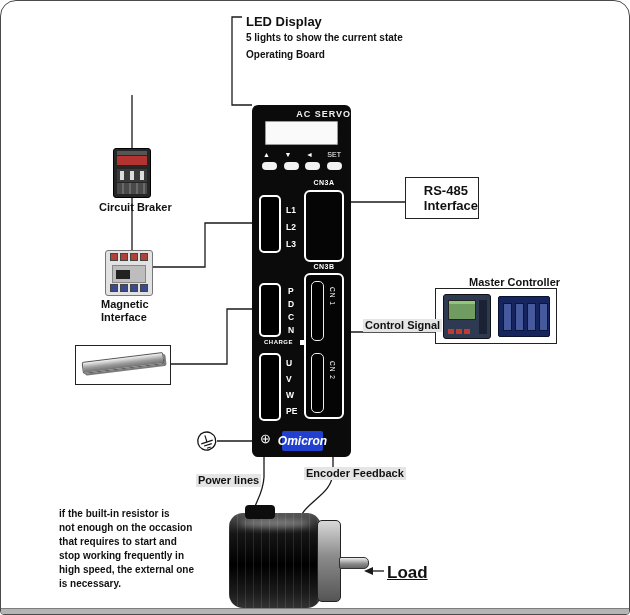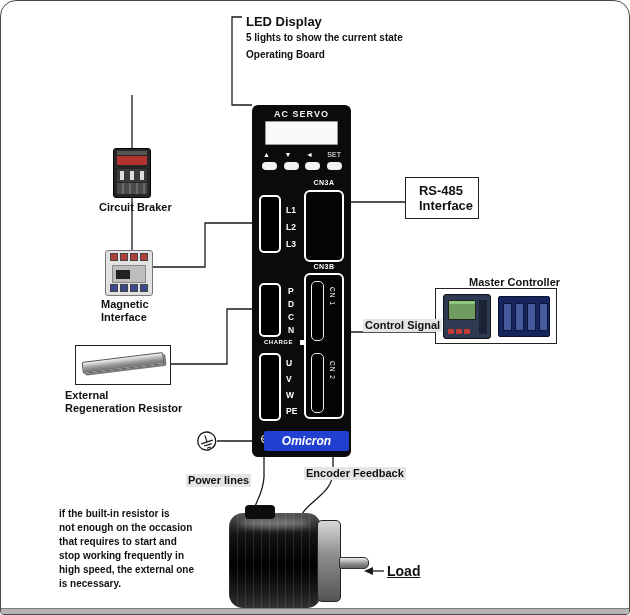--- a/index.html
+++ b/index.html
@@ -7,21 +7,21 @@
   .stage { position:relative; width:630px; height:615px; background:#fff; color:#111;
            border:1px solid #4a4a4a; border-radius:16px 16px 4px 4px; overflow:hidden; }
   .wires { position:absolute; left:0; top:0; }
   .ann { position:absolute; font-weight:bold; font-size:10px; white-space:nowrap; }
   .ann.title { font-size:13px; }
   .lbl { position:absolute; font-weight:bold; font-size:11px; line-height:1.2; }
   .pre { white-space:pre-line; }
   .whitebg { background:#e5e5e5; padding:0 2px; }
   .box { position:absolute; border:1.2px solid #222; background:#fff; display:flex;
          align-items:center; justify-content:center; font-size:13px; font-weight:bold; }
-  .box.leftal { justify-content:center; padding-left:8px; }
+  .box.leftal { justify-content:flex-end; padding-left:8px; }
 
   
   .breaker { position:absolute; width:38px; height:50px; background:#262626; border:1px solid #000; border-radius:3px; }
   .brk-top { position:absolute; left:3px; top:2px; right:3px; height:4px; background:#555; }
   .brk-red { position:absolute; left:3px; top:7px; right:3px; height:9px; background:#b23330; }
   .brk-toggles { position:absolute; left:3px; top:20px; right:3px; height:13px; display:flex;
                  justify-content:space-around; align-items:center; background:#3a3a3a; }
   .brk-toggles i { width:4px; height:9px; background:#ddd; }
   .brk-base { position:absolute; bottom:3px; left:3px; right:3px; height:11px; background:#4a4a4a;
               background-image:repeating-linear-gradient(90deg,#4a4a4a 0 5px,#6a6a6a 5px 7px); }
@@ -35,21 +35,21 @@
   .ct-mid { position:absolute; left:6px; top:14px; right:6px; height:18px; background:#bdbdbd; border:1px solid #888; }
   .ct-mid::after { content:""; position:absolute; left:3px; top:4px; width:14px; height:9px; background:#222; }
 
   
   .resistor-bar { position:absolute; left:6px; top:11px; width:82px; height:12px; border:1px solid #555;
                   background:linear-gradient(180deg,#f2f2f2,#9a9a9a 55%,#6f6f6f); border-radius:2px;
                   transform:rotate(-7deg); box-shadow:2px 2px 0 #7a7a7a; }
 
   
   .drive { position:absolute; background:#0b0b0b; border-radius:6px; color:#fff; }
-  .drive-header { position:absolute; top:4px; left:0; width:100%; text-align:center; font-size:9px;
+  .drive-header { position:absolute; top:4px; left:0; width:100%; text-align:right; font-size:9px;
                   font-weight:bold; letter-spacing:1px; color:#f0f0f0; }
   .display { position:absolute; left:13px; top:16px; width:73px; height:24px; background:#fafafa;
              border-radius:2px; box-shadow:0 0 0 1px #999 inset; }
   .keys-legend { position:absolute; left:11px; top:46px; width:78px; display:flex;
                  justify-content:space-between; font-size:7px; color:#fff; }
   .keys-row { position:absolute; left:10px; top:57px; width:80px; display:flex; justify-content:space-between; }
   .keys-row i { width:15px; height:8px; background:#f2f2f2; border-radius:4px; }
   .cn-label { position:absolute; text-align:center; font-size:7px; color:#fff; font-weight:bold; letter-spacing:0.5px; }
   .tblock { position:absolute; background:#000; border:2px solid #fff; border-radius:5px; }
   .term { position:absolute; font-size:8.5px; font-weight:bold; color:#fff; }
@@ -79,21 +79,21 @@
                 background:linear-gradient(180deg,#555 0%,#151515 22%,#000 55%,#1c1c1c 85%,#333 100%); }
   .motor-body::after { content:""; position:absolute; inset:0; border-radius:14px;
                 background:repeating-linear-gradient(90deg, rgba(255,255,255,0.10) 0 1px, rgba(0,0,0,0) 1px 8px); }
   .motor-body::before { content:""; position:absolute; left:10px; top:6px; right:10px; height:9px;
                 border-radius:50%; background:rgba(255,255,255,0.35); filter:blur(3px); }
   .motor-gland { position:absolute; left:244px; top:504px; width:30px; height:14px; background:#0d0d0d; border-radius:4px; }
   .motor-flange { position:absolute; left:316px; top:519px; width:24px; height:82px; border:1px solid #222;
                 background:linear-gradient(180deg,#d8d8d8,#8a8a8a 45%,#555); border-radius:5px; }
   .motor-shaft { position:absolute; left:338px; top:556px; width:30px; height:12px; border:1px solid #333;
                 background:linear-gradient(180deg,#eee,#888 60%,#666); border-radius:2px 5px 5px 2px; }
-  .load { position:absolute; font-weight:bold; font-size:14px;text-decoration:underline; }
+  .load { position:absolute; font-weight:bold; font-size:17px;text-decoration:underline; }
   .note { position:absolute; font-weight:bold; font-size:10px; line-height:1.4; white-space:pre-line; }
   .bottom-bar { position:absolute; left:0; right:0; bottom:0; height:6px; background:#b5b5b5; border-top:1px solid #7d7d7d; }
 </style>
 </head>
 <body>
 
 <div class="stage">
 
   <svg class="wires" width="630" height="615">
     <g stroke="#1a1a1a" stroke-width="1.3" fill="none">
@@ -152,22 +152,20 @@
         <i></i>
         <i></i>
       </div>
   </div>
   <div class="lbl pre" style="left:100px;top:297px">Magnetic
 Interface</div>
 
   <div class="box" style="left:74px;top:344px;width:96px;height:40px">
     <div class="resistor-bar"></div>
   </div>
-  <div class="lbl pre" style="left:64px;top:388px">External
-Regeneration Resistor</div>
 
   <div class="drive" style="left:251px;top:104px;width:99px;height:352px">
     <div class="drive-header">AC  SERVO</div>
     <div class="display"></div>
     <div class="keys-legend">
       <span>▲</span>
       <span>▼</span>
       <span>◄</span>
       <span>SET</span>
     </div>
@@ -203,21 +201,21 @@
     <span class="charge" style="left:12px;top:234px">CHARGE</span>
     <span class="charge-dot" style="left:48px;top:235px"></span>
 
     <div class="tblock" style="left:7px;top:248px;width:22px;height:68px"></div>
     <span class="term" style="left:34px;top:253px">U</span>
     <span class="term" style="left:34px;top:269px">V</span>
     <span class="term" style="left:34px;top:285px">W</span>
     <span class="term" style="left:34px;top:301px">PE</span>
 
     <span class="screw" style="left:8px;top:327px">⊕</span>
-    <div class="brand" style="left:12px;top:326px;width:85px;height:20px">Omicron</div>
+    <div class="brand" style="left:30px;top:326px;width:41px;height:20px">Omicron</div>
   </div>
 
   <div class="box leftal pre" style="left:404px;top:176px;width:74px;height:42px">
     <span class="pre">RS-485
 Interface</span>
   </div>
 
   <div class="lbl" style="left:468px;top:275px">Master Controller</div>
   <div class="box" style="left:434px;top:287px;width:122px;height:56px">
     <div class="hmi">
@@ -231,21 +229,21 @@
     </div>
     <div class="plc">
         <i></i>
         <i></i>
         <i></i>
         <i></i>
       </div>
   </div>
   <div class="lbl whitebg" style="left:362px;top:318px">Control Signal</div>
 
-  <div class="lbl whitebg" style="left:185px;top:473px">Power lines</div>
+  <div class="lbl whitebg" style="left:195px;top:473px">Power lines</div>
   <div class="lbl whitebg" style="left:303px;top:466px">Encoder Feedback</div>
 
   <div class="motor-body"></div>
   <div class="motor-gland"></div>
   <div class="motor-flange"></div>
   <div class="motor-shaft"></div>
 
   <div class="load" style="left:386px;top:562px">Load</div>
 
   <div class="note" style="left:58px;top:506px;width:170px">if the built-in resistor is

